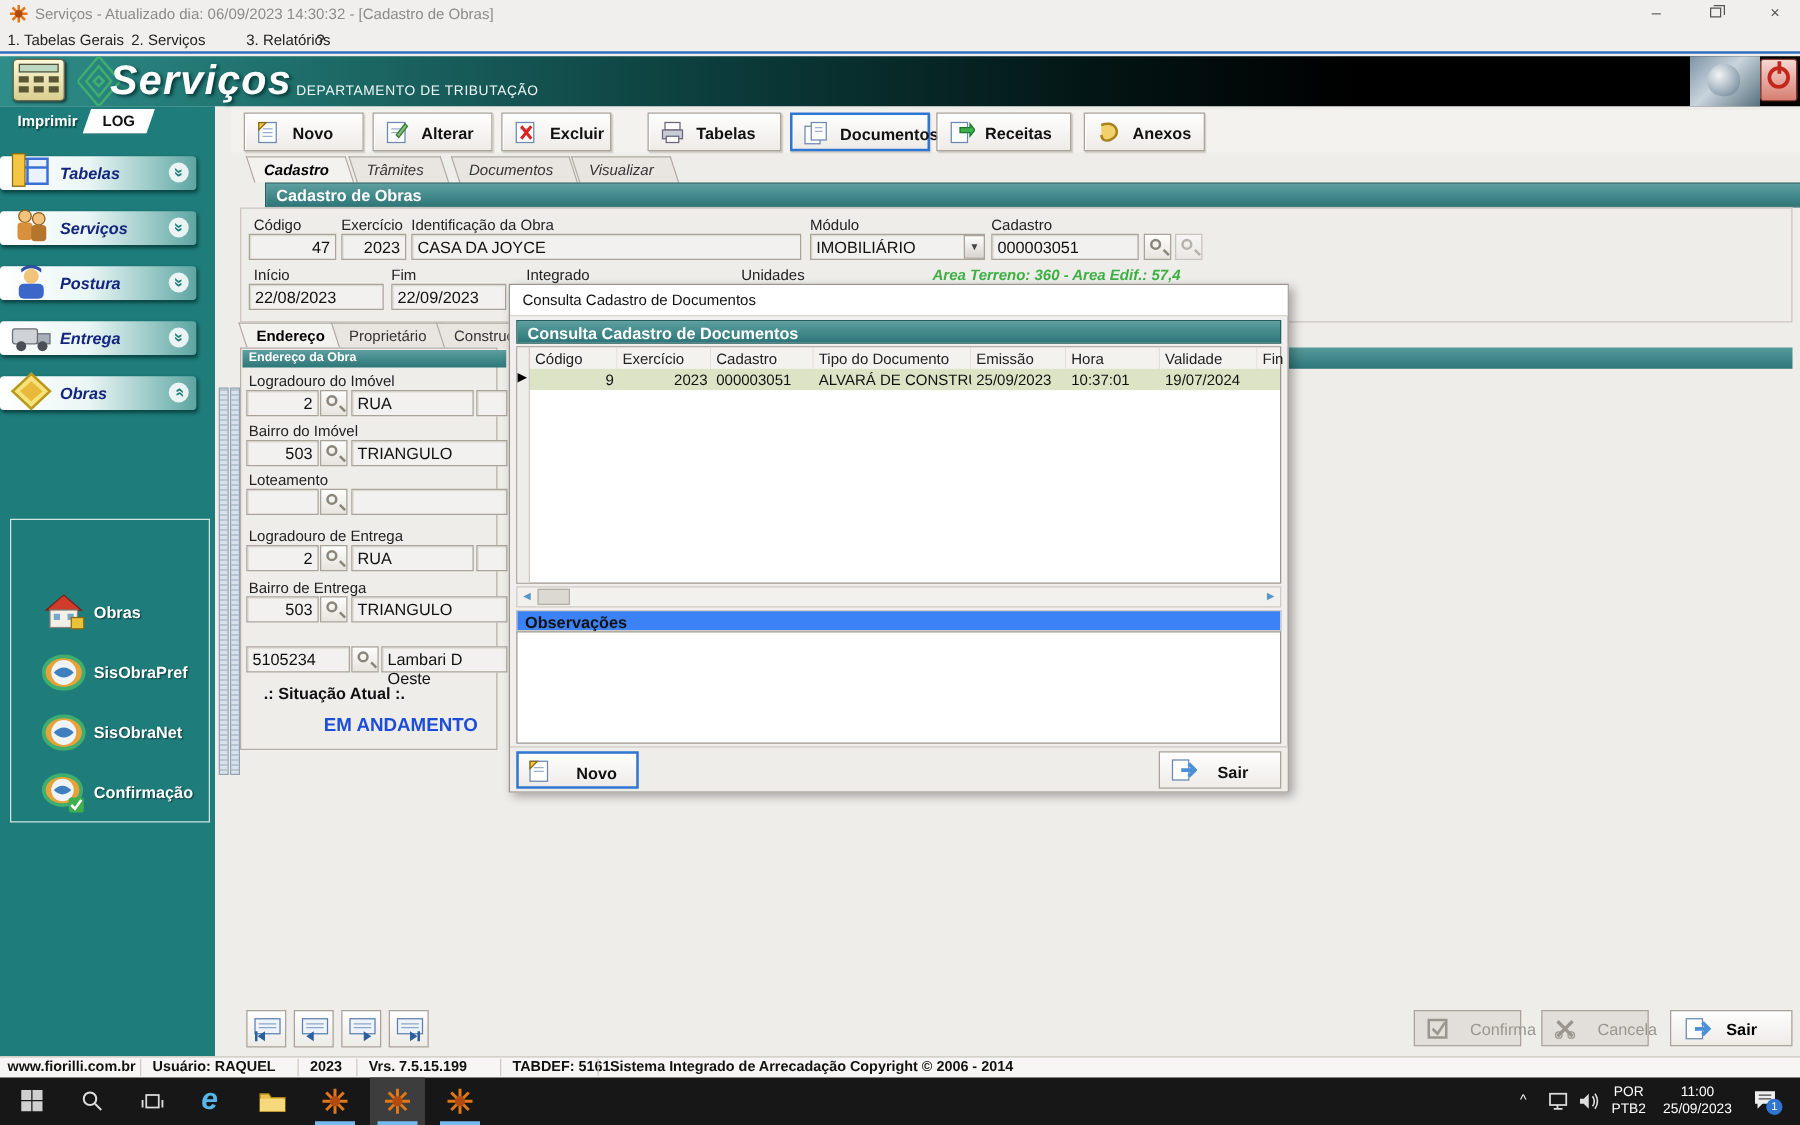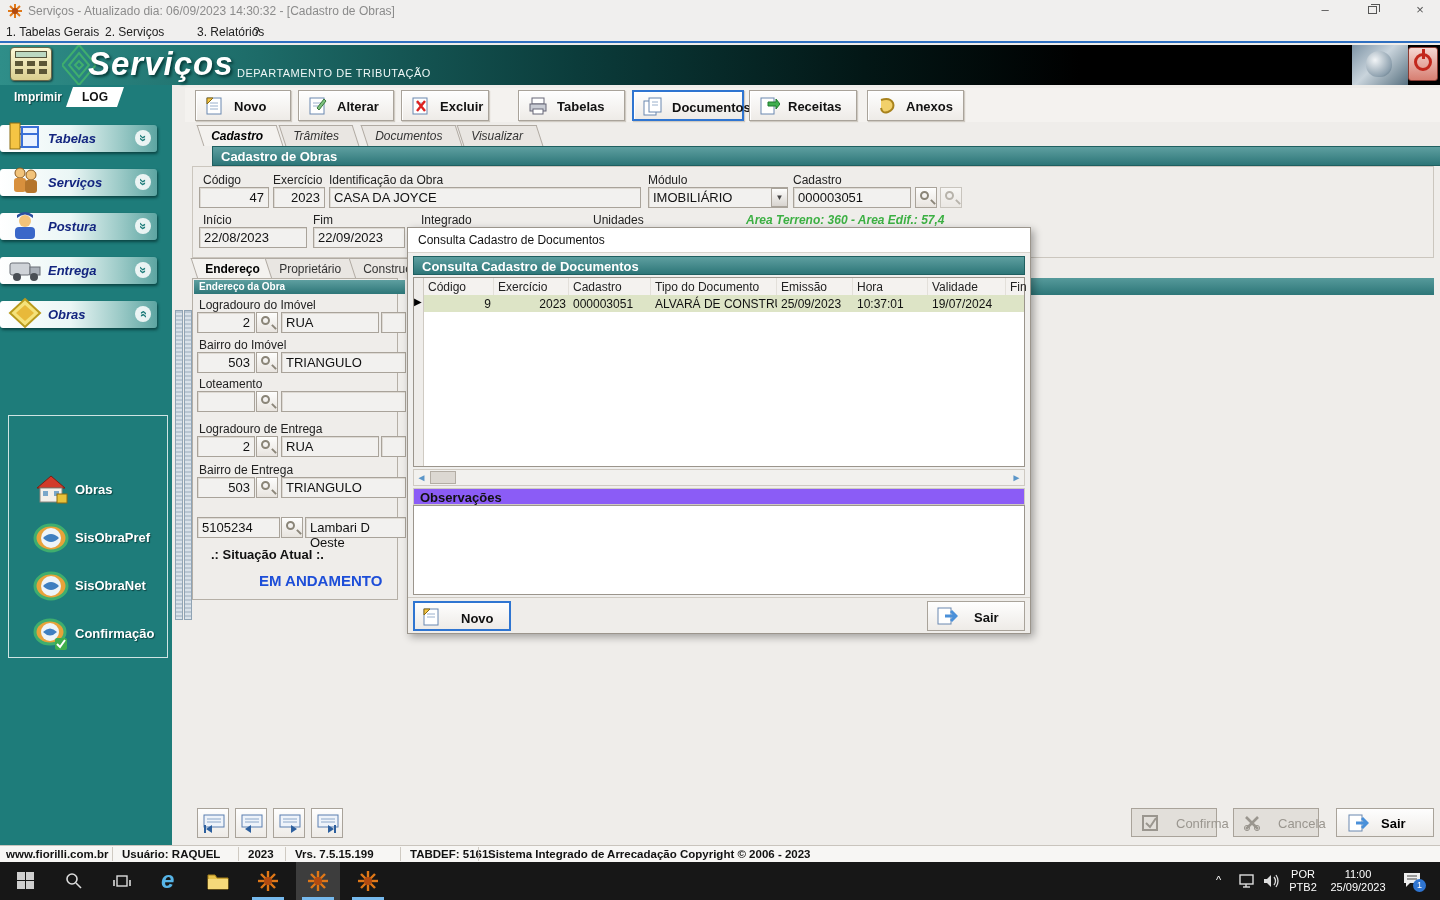--- a/index.html
+++ b/index.html
@@ -107,21 +107,21 @@
   .grid { position:absolute; left:5px; top:49px; width:612px; height:190px; background:#fff; border:1px solid #9b958c; }
   .grid-head { position:absolute; left:10px; top:0; height:17px; display:flex; }
   .grid-head div { border-right:1px solid #e3e0da; padding:2px 3px 0 4px; font-size:12px; color:#222; background:#f4f2ef; }
   .grid-marker-col { position:absolute; left:0; top:0; width:10px; height:188px; background:#efedea; border-right:1px solid #cfcac2; }
   .grid-row { position:absolute; left:10px; top:17px; height:17px; display:flex; background:#dde4c6; }
   .grid-row div { padding:2px 3px 0 4px; font-size:12px; white-space:nowrap; overflow:hidden; }
   .marker { position:absolute; left:0px; top:18px; font-size:10px; color:#000; }
   .hscroll { position:absolute; left:5px; top:241px; width:612px; height:17px; background:#f2f1ee; border:1px solid #cfcac2; }
   .hscroll .ar { position:absolute; top:1px; width:15px; height:13px; color:#5b96c8; font-size:10px; text-align:center; line-height:13px; }
   .hscroll .thumb { position:absolute; left:16px; top:1px; width:26px; height:13px; background:#dcd8d2; border:1px solid #b3ada4; }
-  .obs-label { position:absolute; left:5px; top:260px; width:612px; height:17px; background:#8b5cf6; font-weight:bold; font-size:13px; padding:1px 0 0 6px; border:1px solid #cfcac2; }
+  .obs-label { position:absolute; left:5px; top:260px; width:612px; height:17px; background:#3b82f6; font-weight:bold; font-size:13px; padding:1px 0 0 6px; border:1px solid #cfcac2; }
   .obs-area { position:absolute; left:5px; top:277px; width:612px; height:90px; background:#fff; border:1px solid #9b958c; }
   .dlg-btnbar { position:absolute; left:0px; top:369px; width:622px; height:36px; background:#efedea; border-top:1px solid #cfcac2; }
   .dbtn { position:absolute; top:3px; width:98px; height:30px; background:linear-gradient(#fefefe,#eeebe7);
     border:1px solid #a9a39a; }
   .dbtn.focus { border:2px solid #2f75d1; }
   .dbtn .dlbl { position:absolute; left:46px; top:8px; font-weight:bold; font-size:13px; }
 
   
   .navbtn { top:808px; width:32px; height:30px; background:linear-gradient(#fefefe,#eeebe7); border:1px solid #a9a39a; }
   .navbtn svg { position:absolute; left:4px; top:4px; }
@@ -606,21 +606,21 @@
   <span style="left:6px">www.fiorilli.com.br</span>
   <i class="sep" style="left:112px"></i>
   <span style="left:122px">Usuário: RAQUEL</span>
   <i class="sep" style="left:238px"></i>
   <span style="left:248px">2023</span>
   <i class="sep" style="left:285px"></i>
   <span style="left:295px">Vrs. 7.5.15.199</span>
   <i class="sep" style="left:400px"></i>
   <span style="left:410px">TABDEF: 5161</span>
   <i class="sep" style="left:478px"></i>
-  <span style="left:488px">Sistema Integrado de Arrecadação Copyright © 2006 - 2023</span>
+  <span style="left:488px">Sistema Integrado de Arrecadação Copyright © 2006 - 2014</span>
 </div>
 
 <div class="a taskbar">
   <div class="tk" style="left:4px">
     <div class="win-logo a" style="left:13px;top:10px">
         <i></i>
         <i></i>
         <i></i>
         <i></i>
       </div>

